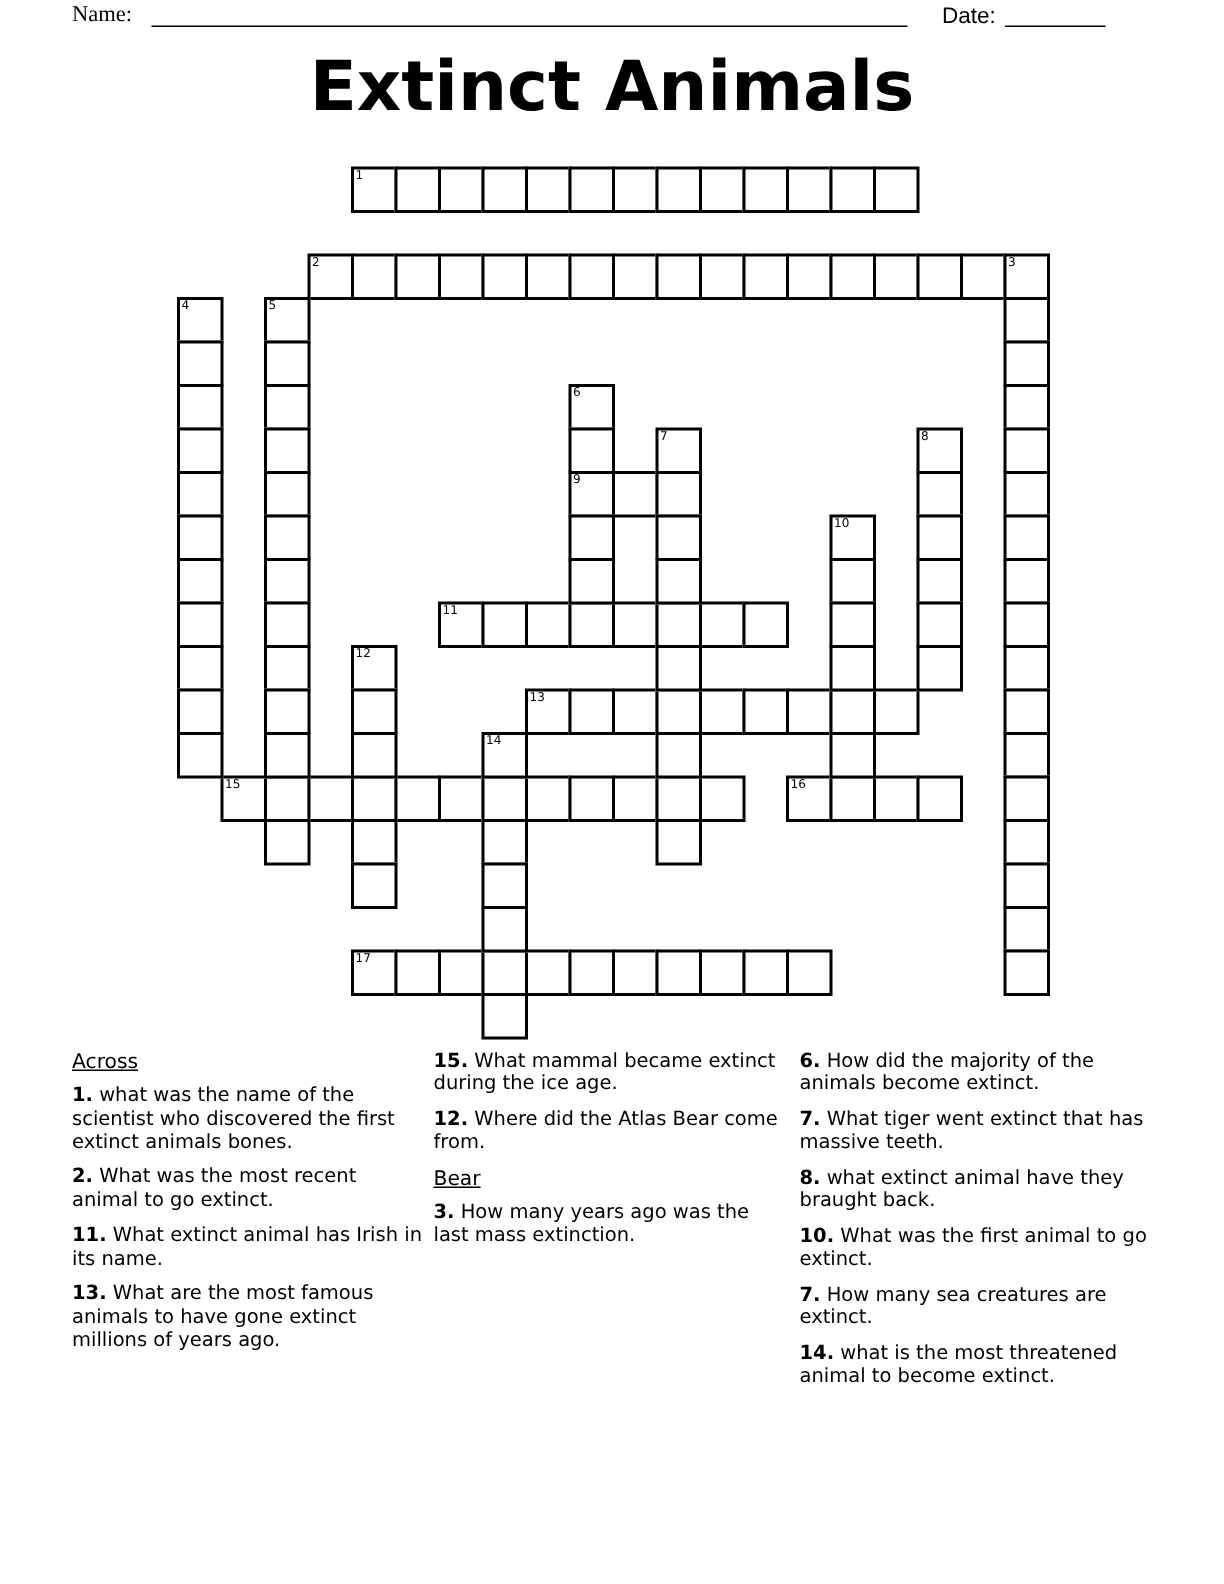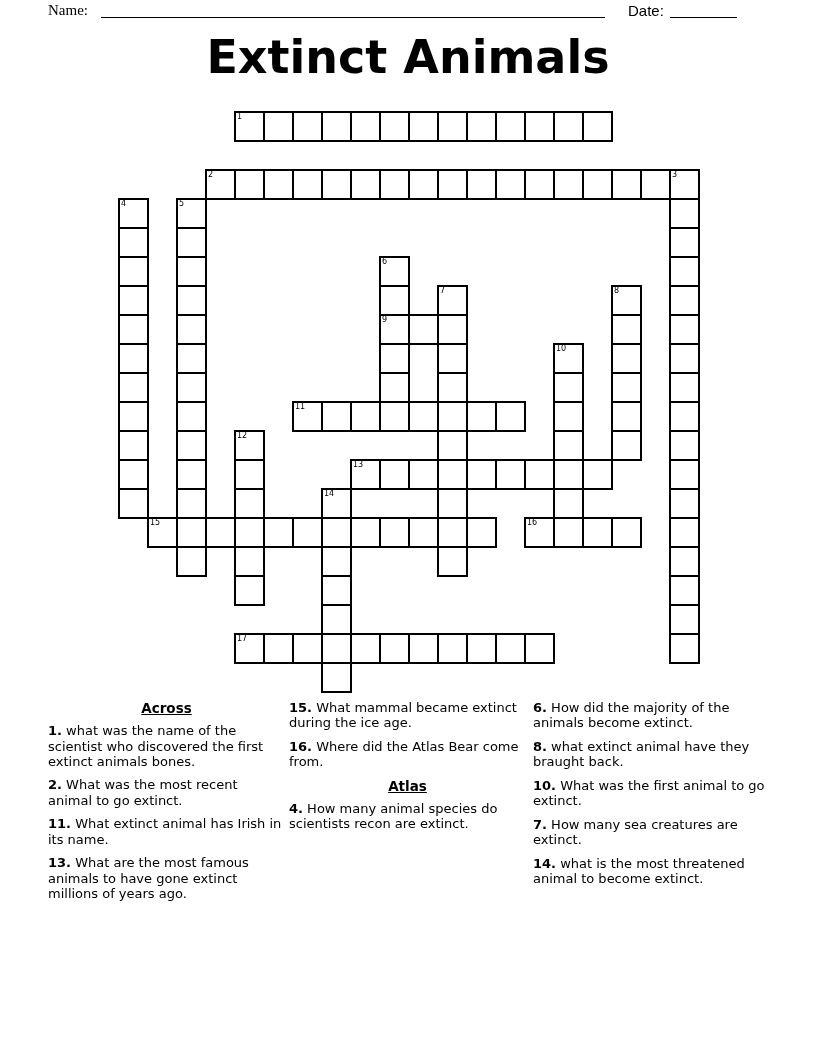--- a/index.html
+++ b/index.html
@@ -35,23 +35,22 @@
   }
   
   .clue-col{
     position:absolute;top:700px;width:237px;
     font-size:13px;line-height:1.19;color:#000;
   }
   #clue-col-0{left:48px;}
   #clue-col-1{left:289px;}
   #clue-col-2{left:533px;}
   .clue-header{
-    font-size:13.5px;font-weight:bold;text-decoration:underline;
+    font-size:13.5px;font-weight:normal;text-decoration:underline;
     margin:0 0 7px 0;
-    text-align:center;
   }
   .clue{margin:0 0 8px 0;}
   .clue .num{font-weight:bold;}
 </style>
 </head>
 <body>
 
 <div class="page">
 
   <span class="top-label" id="name-label">Name:</span>
@@ -249,26 +248,27 @@
   <div id="clues">
     <div class="clue-col" id="clue-col-0">
         <div class="clue-header">Across</div>
         <div class="clue"><span class="num">1.</span> what was the name of the scientist who discovered the first extinct animals bones.</div>
         <div class="clue"><span class="num">2.</span> What was the most recent animal to go extinct.</div>
         <div class="clue"><span class="num">11.</span> What extinct animal has Irish in its name.</div>
         <div class="clue"><span class="num">13.</span> What are the most famous animals to have gone extinct millions of years ago.</div>
       </div>
     <div class="clue-col" id="clue-col-1">
         <div class="clue"><span class="num">15.</span> What mammal became extinct during the ice age.</div>
-        <div class="clue"><span class="num">16.</span> Where did the Atlas Bear come from.</div>
-        <div class="clue-header">Atlas</div>
-        <div class="clue"><span class="num">4.</span> How many animal species do scientists recon are extinct.</div>
+        <div class="clue"><span class="num">12.</span> Where did the Atlas Bear come from.</div>
+        <div class="clue-header">Bear</div>
+        <div class="clue"><span class="num">3.</span> How many years ago was the last mass extinction.</div>
       </div>
     <div class="clue-col" id="clue-col-2">
         <div class="clue"><span class="num">6.</span> How did the majority of the animals become extinct.</div>
+        <div class="clue"><span class="num">7.</span> What tiger went extinct that has massive teeth.</div>
         <div class="clue"><span class="num">8.</span> what extinct animal have they braught back.</div>
         <div class="clue"><span class="num">10.</span> What was the first animal to go extinct.</div>
         <div class="clue"><span class="num">7.</span> How many sea creatures are extinct.</div>
         <div class="clue"><span class="num">14.</span> what is the most threatened animal to become extinct.</div>
       </div>
   </div>
 
 </div>
 
 </body></html>

